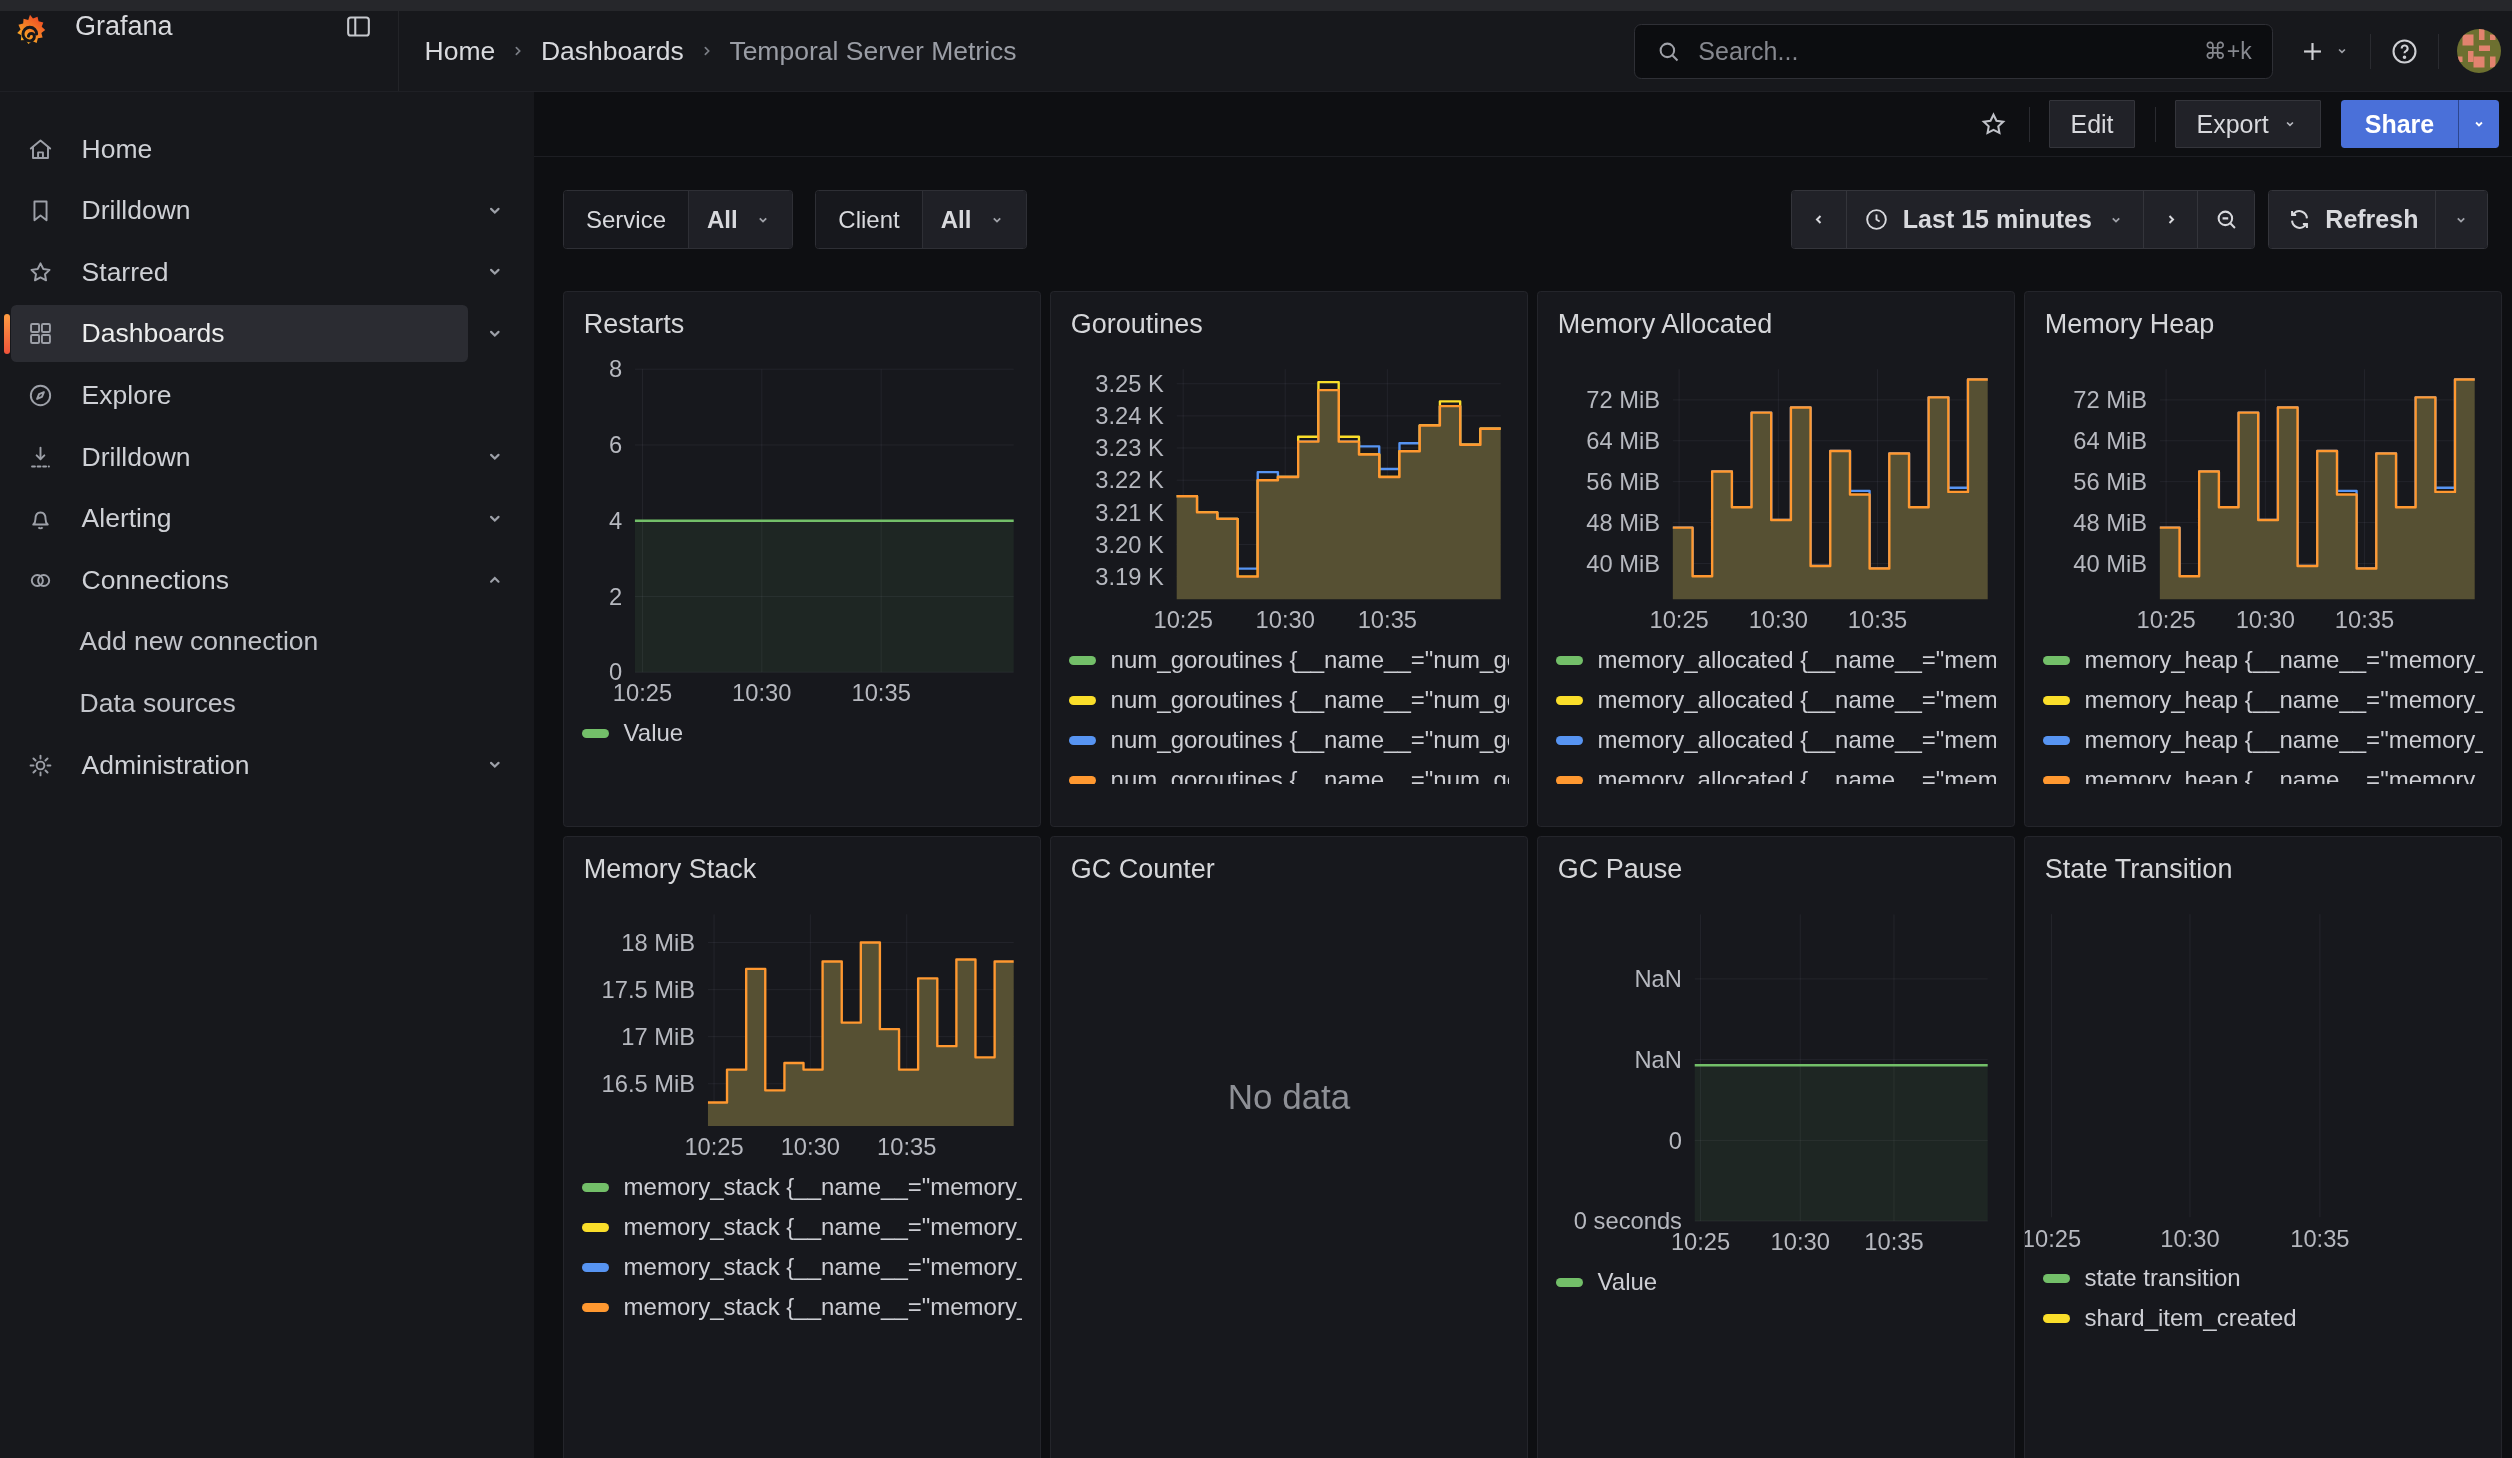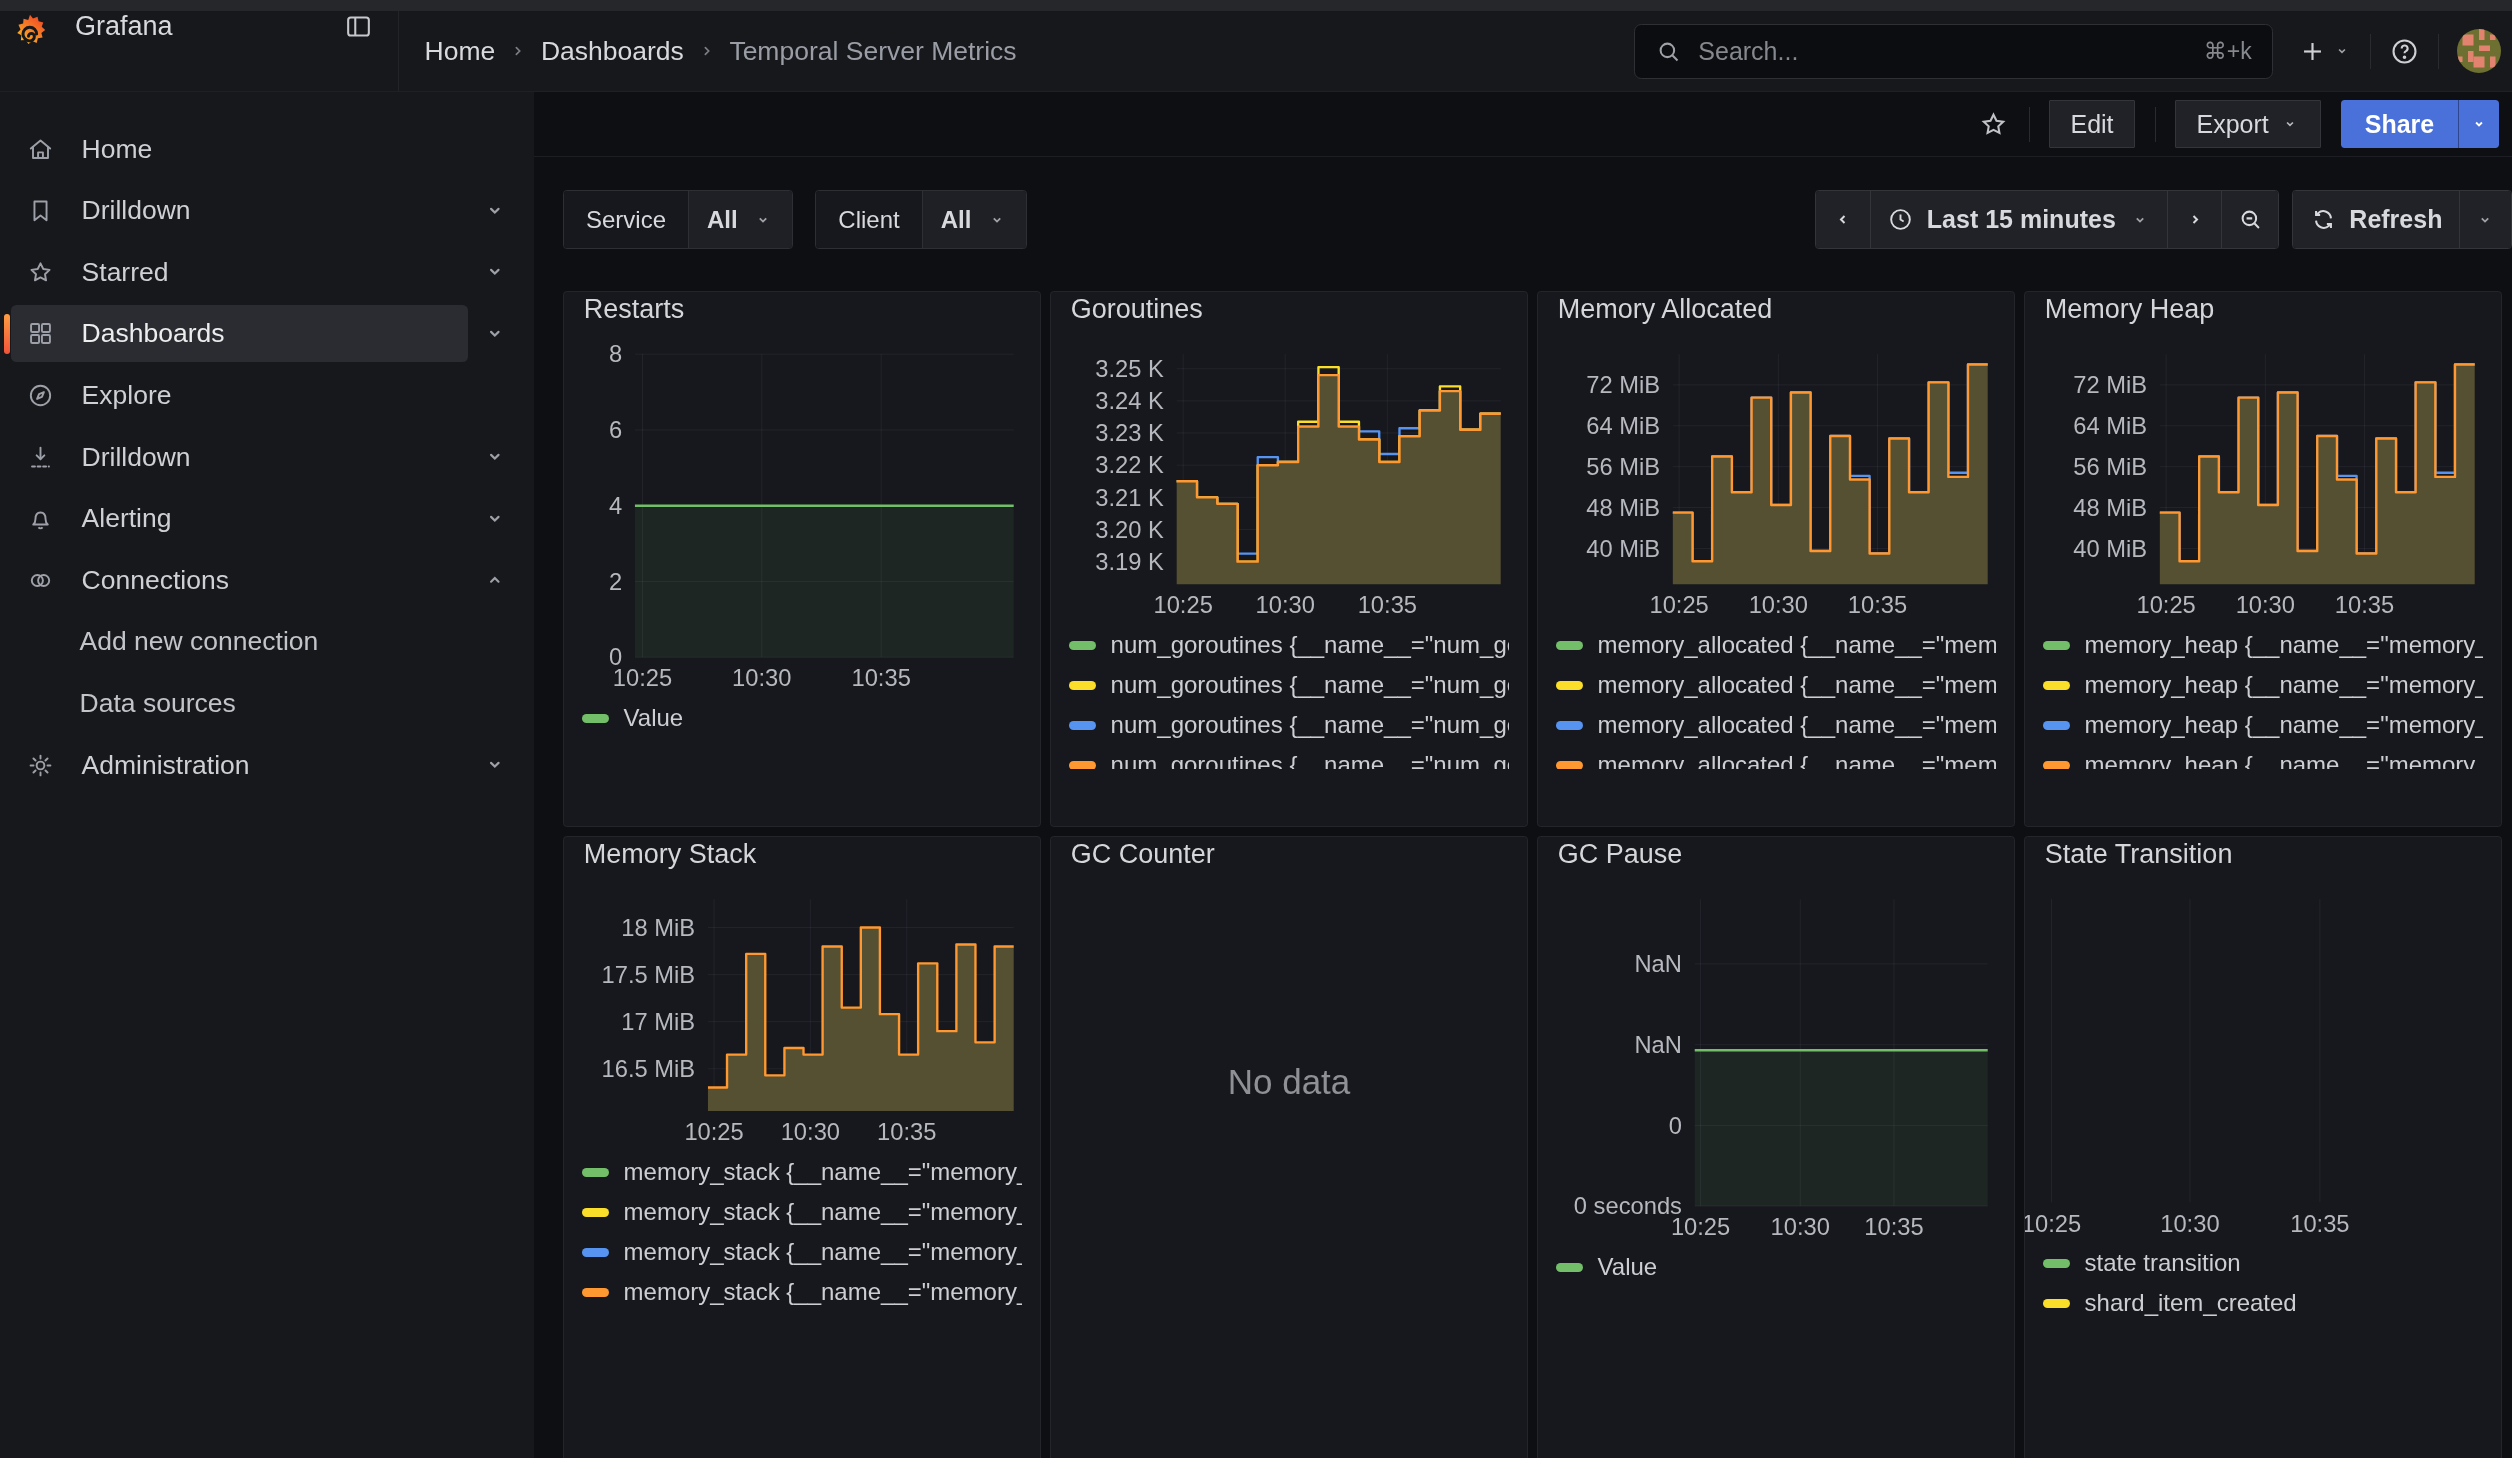--- a/index.html
+++ b/index.html
@@ -50,34 +50,34 @@
   .subbar{height:64px;border-bottom:0.9px solid #1d1e23;display:flex;align-items:center;justify-content:flex-end;gap:20px;padding-right:12.8px;flex:none}
   .star-btn{color:#c0c2c8;display:flex;cursor:pointer}
   .btn{height:48px;display:flex;align-items:center;gap:11px;padding:0 20px;border-radius:1px;
     background:#212228;border:0.9px solid #34353b;color:#d8d9dd;font-size:25px;cursor:pointer;box-sizing:border-box}
   .btn .chev{color:#b7b9bf;display:flex}
   .share{display:flex;border-radius:3.7px;overflow:hidden}
   .share .smain{height:48px;display:flex;align-items:center;padding:0 24px;background:#4a70d9;color:#fff;font-size:25px;font-weight:bold;cursor:pointer}
   .share .schevseg{width:40px;background:#4a70d9;border-left:0.9px solid rgba(10,20,50,.45);display:flex;align-items:center;justify-content:center;color:#fff;cursor:pointer}
   
   .dash{flex:1;padding:33px 0 0 29px;box-sizing:border-box;overflow:hidden}
-  .filters{display:flex;align-items:flex-start;}
+  .filters{display:flex;align-items:flex-start;margin-right:24px}
   .fgroup{display:flex;height:57px;border:0.9px solid #2e2f35;border-radius:3.7px;overflow:hidden;margin-right:22px;cursor:pointer}
   .flabel{background:#17181d;display:flex;align-items:center;padding:0 22px;color:#d8d9dd;font-weight:500}
   .fvalue{background:#1f2026;border-left:0.9px solid #2e2f35;display:flex;align-items:center;gap:14.6px;padding:0 18px;color:#d8d9dd;font-weight:bold}
   .fvalue .chev{color:#9fa1a8;display:flex}
   .timebar{margin-left:auto;display:flex;align-items:center;gap:12.8px}
   .tgroup{display:flex;height:57px;border-radius:3.7px;overflow:hidden;border:0.9px solid #34353b}
   .tseg{background:#212228;display:flex;align-items:center;justify-content:center;color:#d8d9dd;cursor:pointer;padding:0 16.4px;gap:12.8px}
   .tseg + .tseg{border-left:0.9px solid #34353b}
   .tseg.narrow{padding:0 14.6px}
   .tmain{font-weight:bold;font-size:25px}
   
   .grid{display:grid;grid-template-columns:repeat(4,478px);gap:9px;margin-top:42px}
-  .panel{background:#17181d;border:0.9px solid #24252b;border-radius:3.7px;padding:2px 18px;box-sizing:border-box;overflow:hidden;position:relative}
+  .panel{background:#17181d;border:0.9px solid #24252b;border-radius:3.7px;padding:17px 18px;box-sizing:border-box;overflow:hidden;position:relative}
   .panel.h1{height:536px}
   .panel.h2{height:674px}
   .ptitle{margin:0 0 20px 1.8px;font-size:27px;font-weight:500;color:#d5d6d9;cursor:pointer}
   .chart{width:100%}
   .chart.flush{width:478px;margin-left:-18px;margin-right:-18px}
   .gl{stroke:rgba(204,204,220,0.08);stroke-width:1}
   .al{fill:#b6b8bf;font-size:26px;font-family:"Liberation Sans","DejaVu Sans",sans-serif}
   .legend{margin-top:7.3px;padding-top:3.7px}
   .legend.clip{height:139px;overflow:hidden}
   .lrow{height:31px;margin-bottom:9px;display:flex;align-items:center;cursor:pointer;white-space:nowrap;overflow:hidden}

